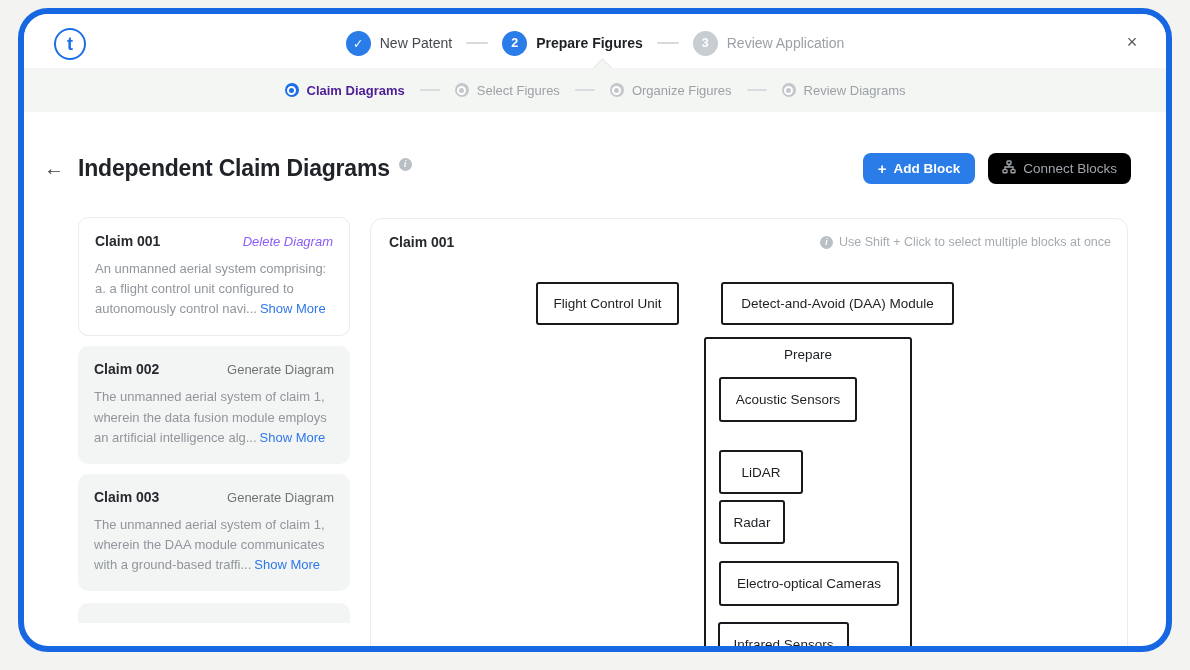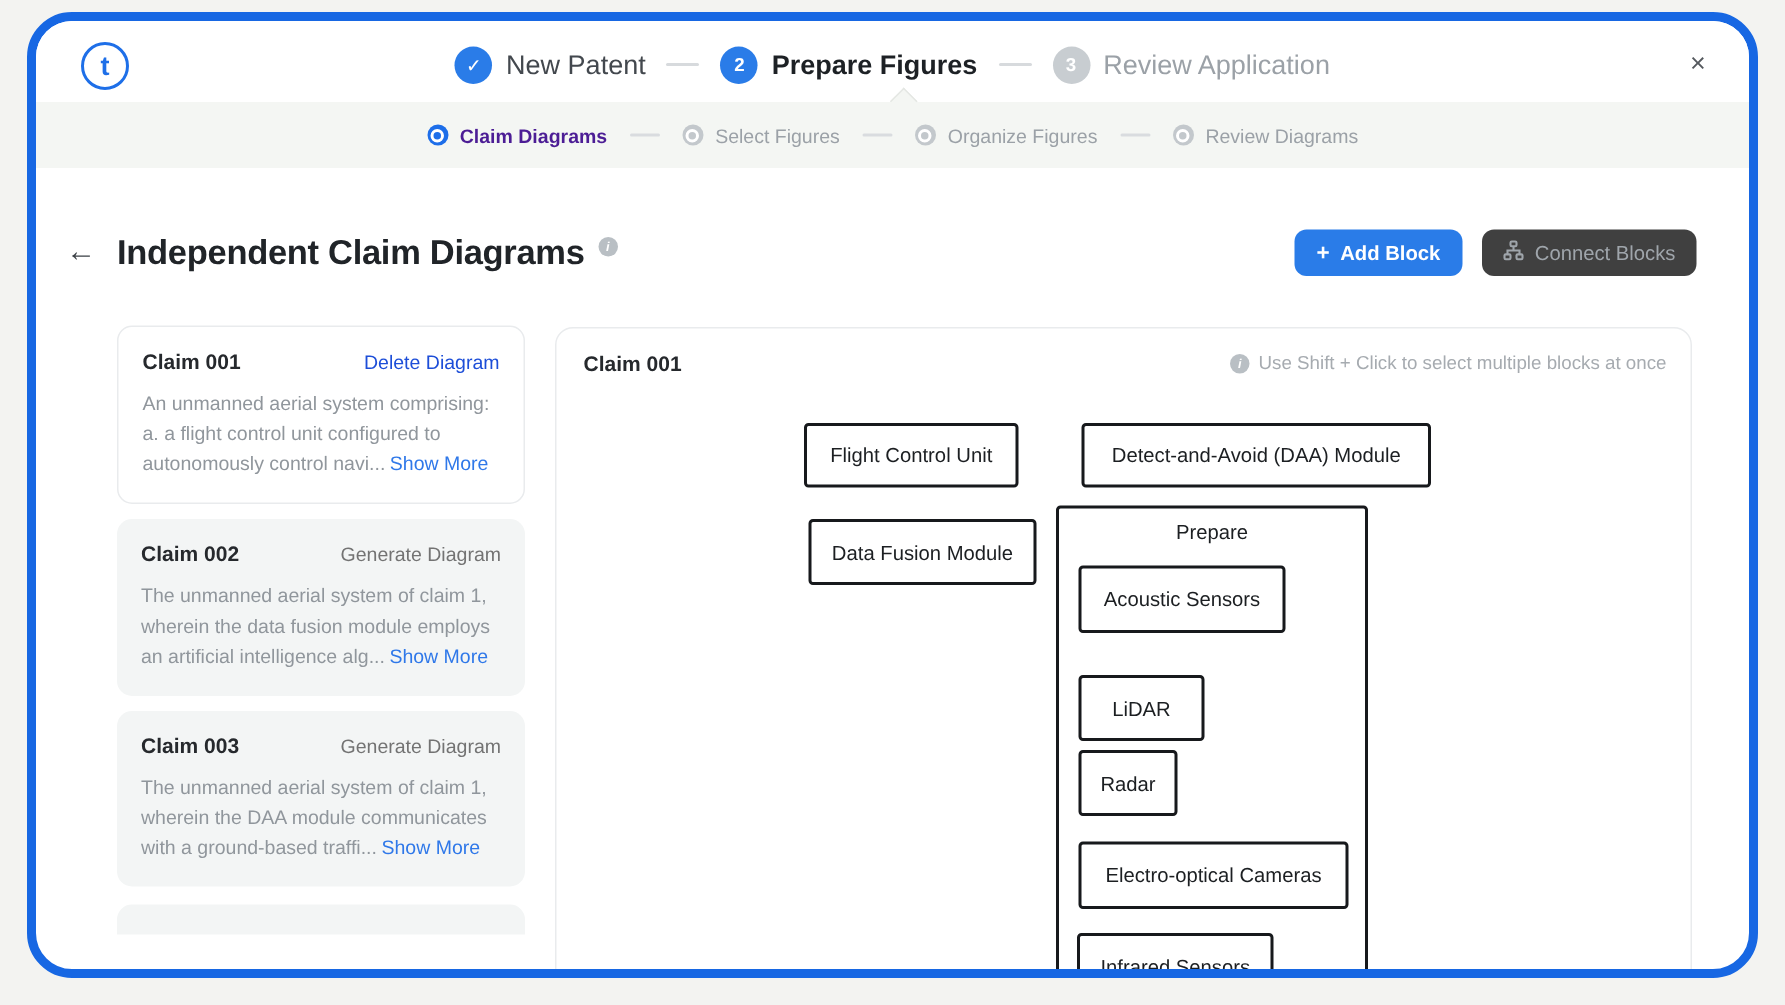--- a/index.html
+++ b/index.html
@@ -32,21 +32,21 @@
   }
   .stepper { display:flex; align-items:center; gap:14px; margin-top:4px; }
   .step { display:flex; align-items:center; gap:9px; }
   .step-circle {
     width:25px; height:25px; border-radius:50%;
     display:flex; align-items:center; justify-content:center;
     color:#fff; font-size:12.5px; font-weight:700;
   }
   .step-circle.done, .step-circle.active { background:#2a7ce8; }
   .step-circle.future { background:#c8cdd1; }
-  .step-label { font-size:18px; color:#43484e; }
+  .step-label { font-size:14px; color:#43484e; }
   .step.active .step-label { font-weight:700; color:#1d2125; }
   .step.future .step-label { color:#9ba1a7; }
   .sep { width:22px; height:2px; background:#d7dadd; border-radius:2px; }
   
   .subbar {
     position:absolute; left:0; top:54px; right:0; height:44px;
     background:#f4f6f3; display:flex; align-items:center; justify-content:center; gap:15px;
   }
   .subbar-caret {
     position:absolute; top:47px; left:572px; width:13px; height:13px;
@@ -74,33 +74,33 @@
     display:flex; align-items:center; justify-content:center;
     transform:translateY(-4px);
   }
   .titlebar .spacer { flex:1; }
   .btn {
     height:31px; border-radius:8px; display:flex; align-items:center;
     font-size:13.5px; cursor:pointer; border:none;
   }
   .btn-primary { background:#2a7ce8; color:#fff; font-weight:700; padding:0 15px; gap:7px; }
   .btn-primary .plus { font-size:15px; font-weight:700; }
-  .btn-disabled { background:#404040; color:#9fa5ab; padding:0 14px; gap:7px; margin-left:13px; }
+  .btn-disabled { background:#000000; color:#9fa5ab; padding:0 14px; gap:7px; margin-left:13px; }
   
   .claims {
     position:absolute; left:54px; top:203px; width:272px;
     display:flex; flex-direction:column; gap:10px;
   }
   .card { border-radius:10px; padding:15px 16px 16px; }
   .card--white { background:#fff; border:1px solid #e9ebed; }
   .card--gray { background:#f3f5f5; }
   .card-head { display:flex; justify-content:space-between; align-items:baseline; margin-bottom:10px; }
   .card-title { font-size:14px; font-weight:700; color:#26292d; }
   .card-action { font-size:13px; cursor:pointer; }
-  .action-delete { color:#1d4ed8; }
+  .action-delete { color:#8b5cf6;font-style:italic; }
   .action-generate { color:#737373; }
   .card-body { font-size:13px; color:#90969c; line-height:1.55; }
   .show-more { color:#2f78e9; margin-left:3px; cursor:pointer; }
   .card-sliver { height:20px; background:#f3f5f5; border-radius:10px 10px 0 0; margin-top:2px; }
   
   .canvas {
     position:absolute; left:346px; top:204px; width:758px; height:446px;
     background:#fff; border:1px solid #e9ebed; border-radius:12px;
   }
   .canvas-head {
@@ -237,21 +237,20 @@
     <div class="canvas-head">
       <span class="canvas-title">Claim 001</span>
       <span class="canvas-hint">
         <span class="info-dot">i</span>
         <span>Use Shift + Click to select multiple blocks at once</span>
       </span>
     </div>
 
     <div class="block b-fcu">Flight Control Unit</div>
     <div class="block b-daa">Detect-and-Avoid (DAA) Module</div>
-    <div class="block b-dfm">Data Fusion Module</div>
 
     <div class="b-sensors">
       <div class="b-sensors-label">Prepare</div>
       <div class="block b-acoustic">Acoustic Sensors</div>
       <div class="block b-lidar">LiDAR</div>
       <div class="block b-radar">Radar</div>
       <div class="block b-ir">Infrared Sensors</div>
       <div class="block b-eo">Electro-optical Cameras</div>
     </div>
   </div>

